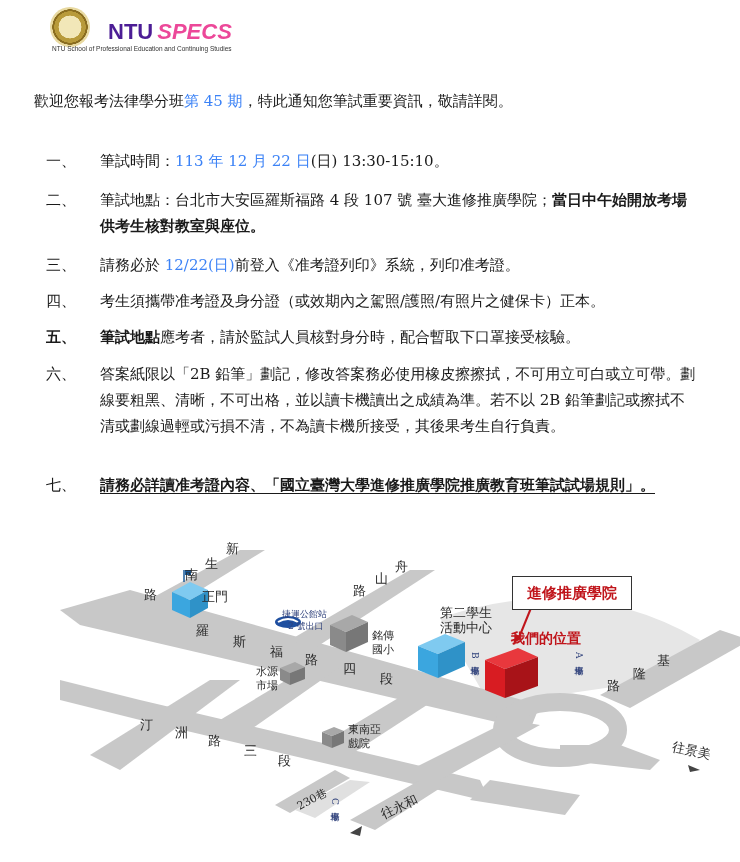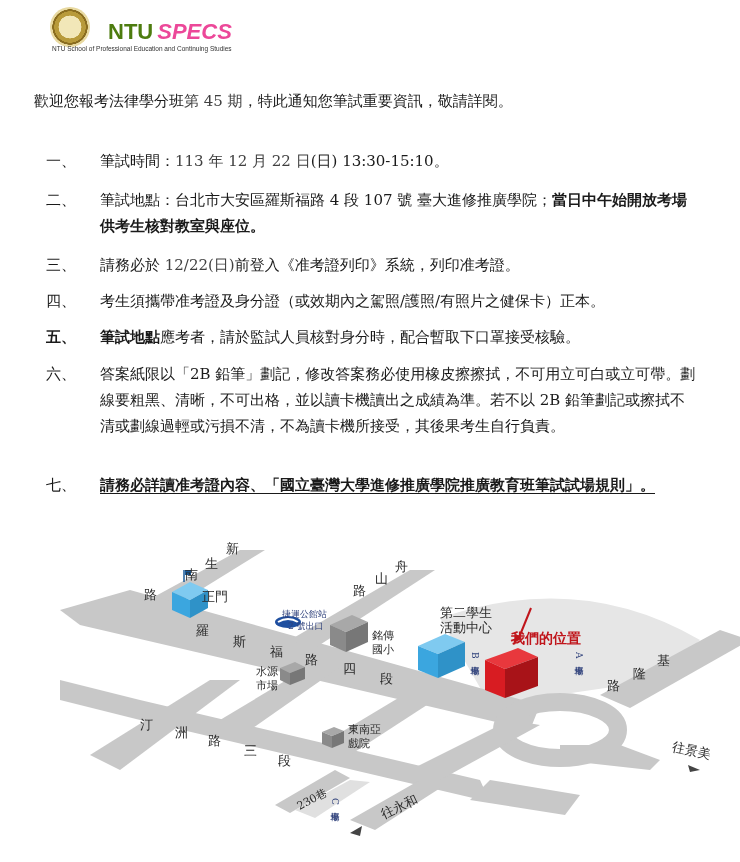--- a/index.html
+++ b/index.html
@@ -5,29 +5,29 @@
   html, body { margin: 0; padding: 0; background: #ffffff; }
   body { width: 740px; height: 862px; position: relative; overflow: hidden;
          font-family: "DejaVu Serif", "Liberation Serif", serif; color: #1a1a1a; }
   .logo { position: absolute; left: 50px; top: 6px; width: 270px; height: 44px; }
   .seal { position: absolute; left: 0; top: 1px; width: 40px; height: 40px; border-radius: 50%;
           background: radial-gradient(circle, #f2e7b8 0 40%, #b89a3a 41% 55%, #8a6d1f 56% 62%, #e8d9a0 63% 80%, #a78a30 81%); }
   .logo-cn { position: absolute; left: 58px; top: 0px; font-size: 16px; color: #7a1f2a; font-weight: bold;
              font-family: "DejaVu Sans", sans-serif; letter-spacing: 1px; white-space: nowrap; }
   .logo-en { position: absolute; left: 58px; top: 15px; font-size: 22px; font-weight: bold;
              font-family: "Liberation Sans", sans-serif; white-space: nowrap; line-height: 22px; }
-  .logo-en .ntu { color: #4d7c0f; }
+  .logo-en .ntu { color: #4c1d95; }
   .logo-en .specs { color: #ec4899; font-style: italic; margin-left: 4px; }
   .logo-sub { position: absolute; left: 2px; top: 39px; font-size: 6.5px; color: #333;
               font-family: "Liberation Sans", sans-serif; white-space: nowrap; }
 
   .doc { position: absolute; left: 34px; top: 76px; width: 680px; font-size: 15px; line-height: 26px; }
   .salute { margin: 0; }
   .intro { margin-top: 12px; }
-  .red { color: #404040; margin-top: 8px; }
+  .red { color: #3b82f6; margin-top: 8px; }
   .item { position: absolute; left: 12px; width: 660px; }
   .num { position: absolute; left: 0; top: 0; width: 50px; }
   .body { position: absolute; left: 54px; width: 600px; }
   .bold { font-weight: bold; }
   .ul { text-decoration: underline; text-underline-offset: 3px; }
 
   .map { position: absolute; left: 60px; top: 530px; width: 680px; height: 332px; }
   .lbl { position: absolute; font-size: 13px; color: #2a2a2a; white-space: nowrap; }
   .lbl-sm { font-size: 11px; }
   .lbl-xs { font-size: 9px; color: #2d3f7a; }
@@ -151,20 +151,21 @@
 
     <line x1="471" y1="78" x2="458" y2="110" stroke="#c0151b" stroke-width="2"></line>
     <polygon points="453,114 462,108 456,104" fill="#c0151b"></polygon>
 
     <g>
       <ellipse cx="228" cy="92" rx="13" ry="6" fill="#1f4fa0"></ellipse>
       <path d="M218 92 Q228 86 238 92" stroke="#fff" stroke-width="2" fill="none"></path>
     </g>
   </svg>
 
+  <div class="callout">進修推廣學院</div>
   <div class="lbl" style="left:451px;top:100px;font-size:14px;color:#c0151b;font-weight:bold;">我們的位置</div>
 
   <div class="lbl" style="left:166px;top:10px">新</div>
   <div class="lbl" style="left:145px;top:25px">生</div>
   <div class="lbl" style="left:125px;top:36px">南</div>
   <div class="lbl" style="left:84px;top:56px">路</div>
   <div class="lbl" style="left:142px;top:58px">正門</div>
 
   <div class="lbl" style="left:136px;top:92px">羅</div>
   <div class="lbl" style="left:173px;top:103px">斯</div>

